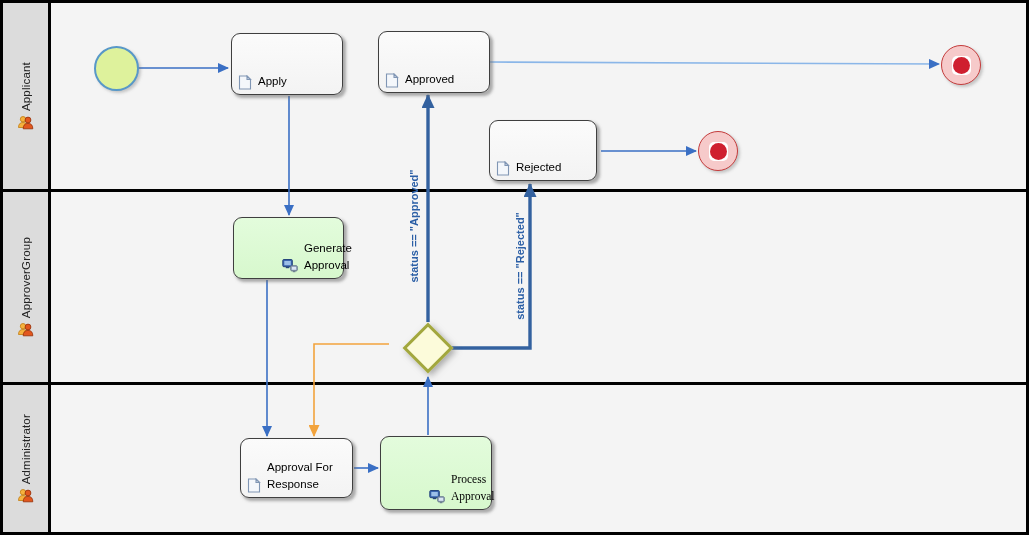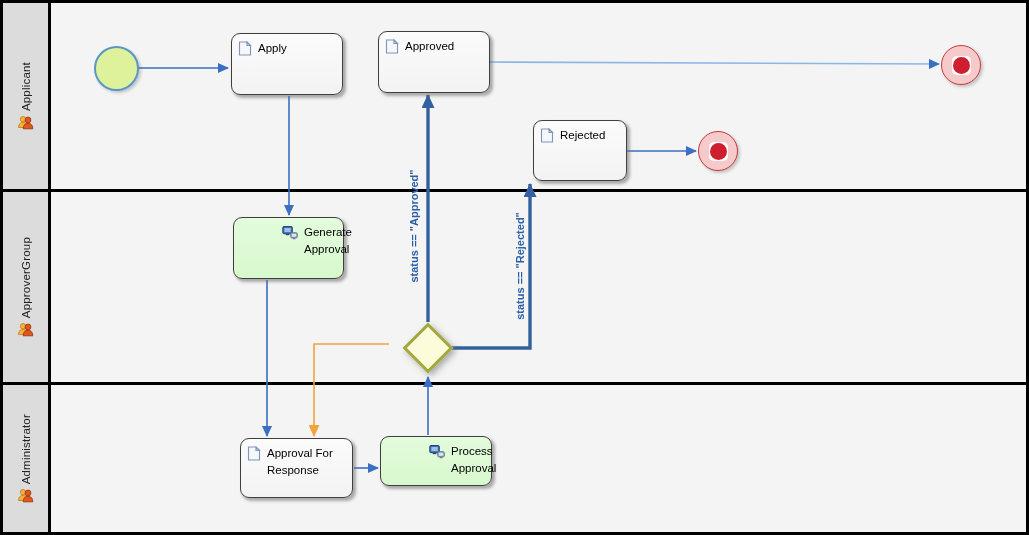--- a/index.html
+++ b/index.html
@@ -36,21 +36,21 @@
   .fl-thick{stroke:var(--flow-blue-thick,#33619f);stroke-width:3.4;fill:none;}
   .fl-orange{stroke:var(--flow-orange,#f2a33c);stroke-width:1.6;fill:none;}
   .mkfill-blue{fill:var(--flow-blue,#3a6fc4);}
   .mkfill-thick{fill:var(--flow-blue-thick,#33619f);}
   .mkfill-orange{fill:var(--flow-orange,#f2a33c);}
 
   .task{
     position:absolute;box-sizing:border-box;
     border:1.5px solid #3f3f3f;border-radius:9px;
     padding:6px 6px 4px 6px;
-    display:flex;gap:6px;align-items:flex-start;
+    display:flex;gap:6px;align-items:flex-end;
     font-size:11.5px;line-height:1.5;color:#000;
     box-shadow:2.5px 2.5px 3px rgba(110,110,110,.55);
   }
   .task-white{background:linear-gradient(180deg,var(--task-white-fill,#fbfbfb),#f3f3f3);}
   .task-green{background:linear-gradient(180deg,#e3fcdc,var(--task-green-fill,#d7f8cd));padding-left:48px;}
   .node-icon{line-height:0;padding-top:1px;}
 
   .start-event{
     position:absolute;left:91px;top:43px;width:45px;height:45px;
     box-sizing:border-box;border-radius:50%;
@@ -195,21 +195,21 @@
   <div class="task task-white" style="left:375px;top:28px;width:112px;height:62px;">
     <span class="node-icon">
       <svg width="14" height="15" viewBox="0 0 14 15">
         <path d="M1.5 1 h7.5 l3.5 3.5 v9.5 h-11 z" fill="#f4f7fb" stroke="#8096b4" stroke-width="1.1"></path>
         <path d="M9 1 v3.5 h3.5 z" fill="#ccd8ea" stroke="#8096b4" stroke-width="1.1"></path>
       </svg>
     </span>
     <span>Approved</span>
   </div>
 
-  <div class="task task-white" style="left:486px;top:117px;width:94px;height:61px;margin-left:44px;">
+  <div class="task task-white" style="left:486px;top:117px;width:108px;height:61px;">
     <span class="node-icon">
       <svg width="14" height="15" viewBox="0 0 14 15">
         <path d="M1.5 1 h7.5 l3.5 3.5 v9.5 h-11 z" fill="#f4f7fb" stroke="#8096b4" stroke-width="1.1"></path>
         <path d="M9 1 v3.5 h3.5 z" fill="#ccd8ea" stroke="#8096b4" stroke-width="1.1"></path>
       </svg>
     </span>
     <span>Rejected</span>
   </div>
 
   <div class="task task-green" style="left:230px;top:214px;width:111px;height:62px;">
@@ -229,21 +229,21 @@
   <div class="task task-white" style="left:237px;top:435px;width:113px;height:60px;">
     <span class="node-icon">
       <svg width="14" height="15" viewBox="0 0 14 15">
         <path d="M1.5 1 h7.5 l3.5 3.5 v9.5 h-11 z" fill="#f4f7fb" stroke="#8096b4" stroke-width="1.1"></path>
         <path d="M9 1 v3.5 h3.5 z" fill="#ccd8ea" stroke="#8096b4" stroke-width="1.1"></path>
       </svg>
     </span>
     <span>Approval For Response</span>
   </div>
 
-  <div class="task task-green" style="left:377px;top:433px;width:112px;height:50px;">
+  <div class="task task-green" style="left:377px;top:433px;width:112px;height:74px;font-family:Liberation Serif, serif;">
     <span class="node-icon">
       <svg width="16" height="16" viewBox="0 0 16 16">
         <rect x="0.8" y="1.5" width="9.5" height="7.2" rx="1" fill="#3b66b0" stroke="#27477c" stroke-width="1"></rect>
         <rect x="2.3" y="3" width="6.5" height="4.2" fill="#9cc0e8"></rect>
         <rect x="3.8" y="9" width="3.5" height="1.2" fill="#27477c"></rect>
         <rect x="8.8" y="7.8" width="6.4" height="5" rx="0.8" fill="#aebdd4" stroke="#5d6e86" stroke-width="1"></rect>
         <rect x="10" y="9" width="4" height="2.6" fill="#dbe6f4"></rect>
         <rect x="10.8" y="13.2" width="2.6" height="1" fill="#5d6e86"></rect>
       </svg>
     </span>

